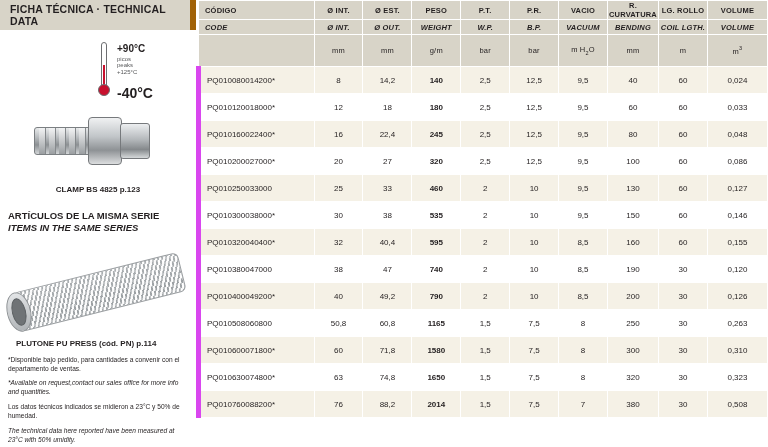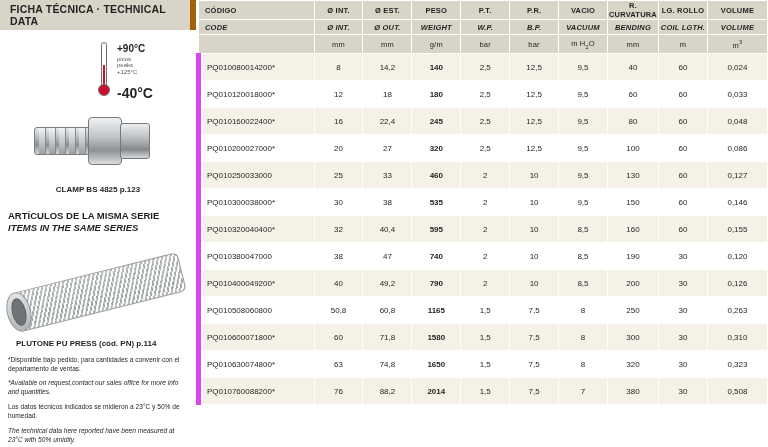--- a/index.html
+++ b/index.html
@@ -268,21 +268,21 @@
     font-weight: bold;
     height: 15px;
     font-size: 7.5px;
     letter-spacing: .2px;
   }
   thead th.code-col { text-align: left; padding-left: 6px; }
   thead tr.r2 th { font-style: italic; margin-top: 25px; }
   thead tr.r3 th {
     font-weight: normal;
     font-style: normal;
-    height: 19px;
+    height: 32px;
   }
   tbody td {
     height: 27px;
     border-bottom: 1px solid #d9d5c9;
     border-right: 1px solid #d9d5c9;
     border-top: none;
     border-left: none;
     color: #231f20;
   }
   tbody tr td:first-child {

